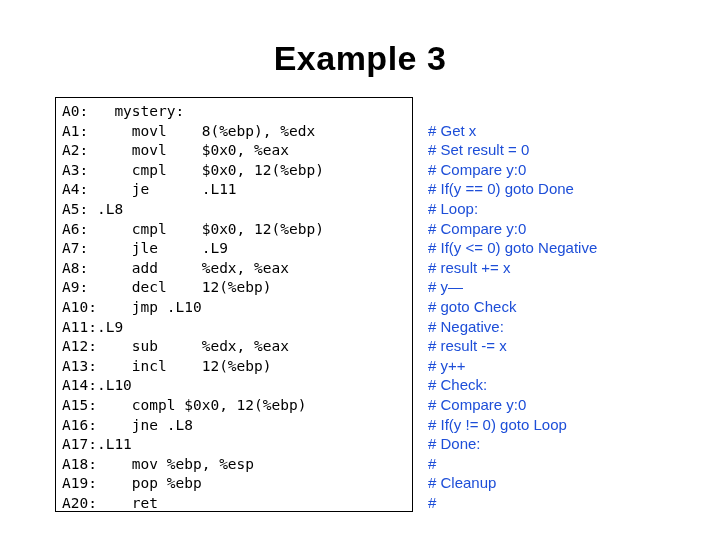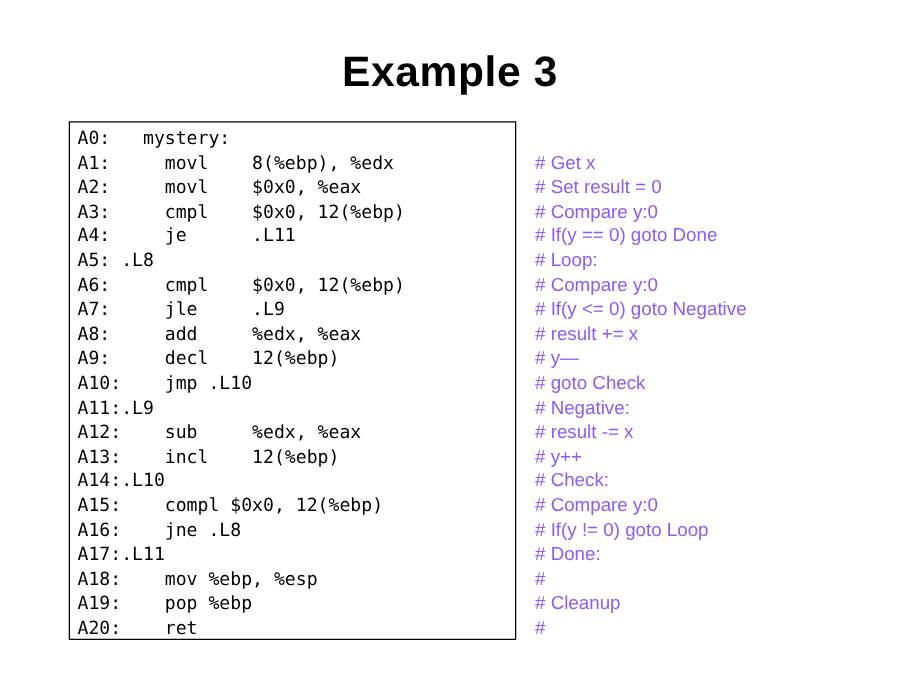--- a/index.html
+++ b/index.html
@@ -74,21 +74,21 @@
     font-family: "DejaVu Sans Mono", "Liberation Mono", monospace;
   }
 
   #comment-lines {
     position: absolute;
     left: 373px;
     top: 23.6px;
     font-family: "Liberation Sans", sans-serif;
     font-size: 15px;
     line-height: 19.6px;
-    color: #8b5cf6;
+    color: #1d4ed8;
     white-space: pre;
   }
 
   .comment-line {
     white-space: pre;
     height: 19.6px;
   }
 </style>
 </head>
 <body style="background: rgb(255, 255, 255);">

